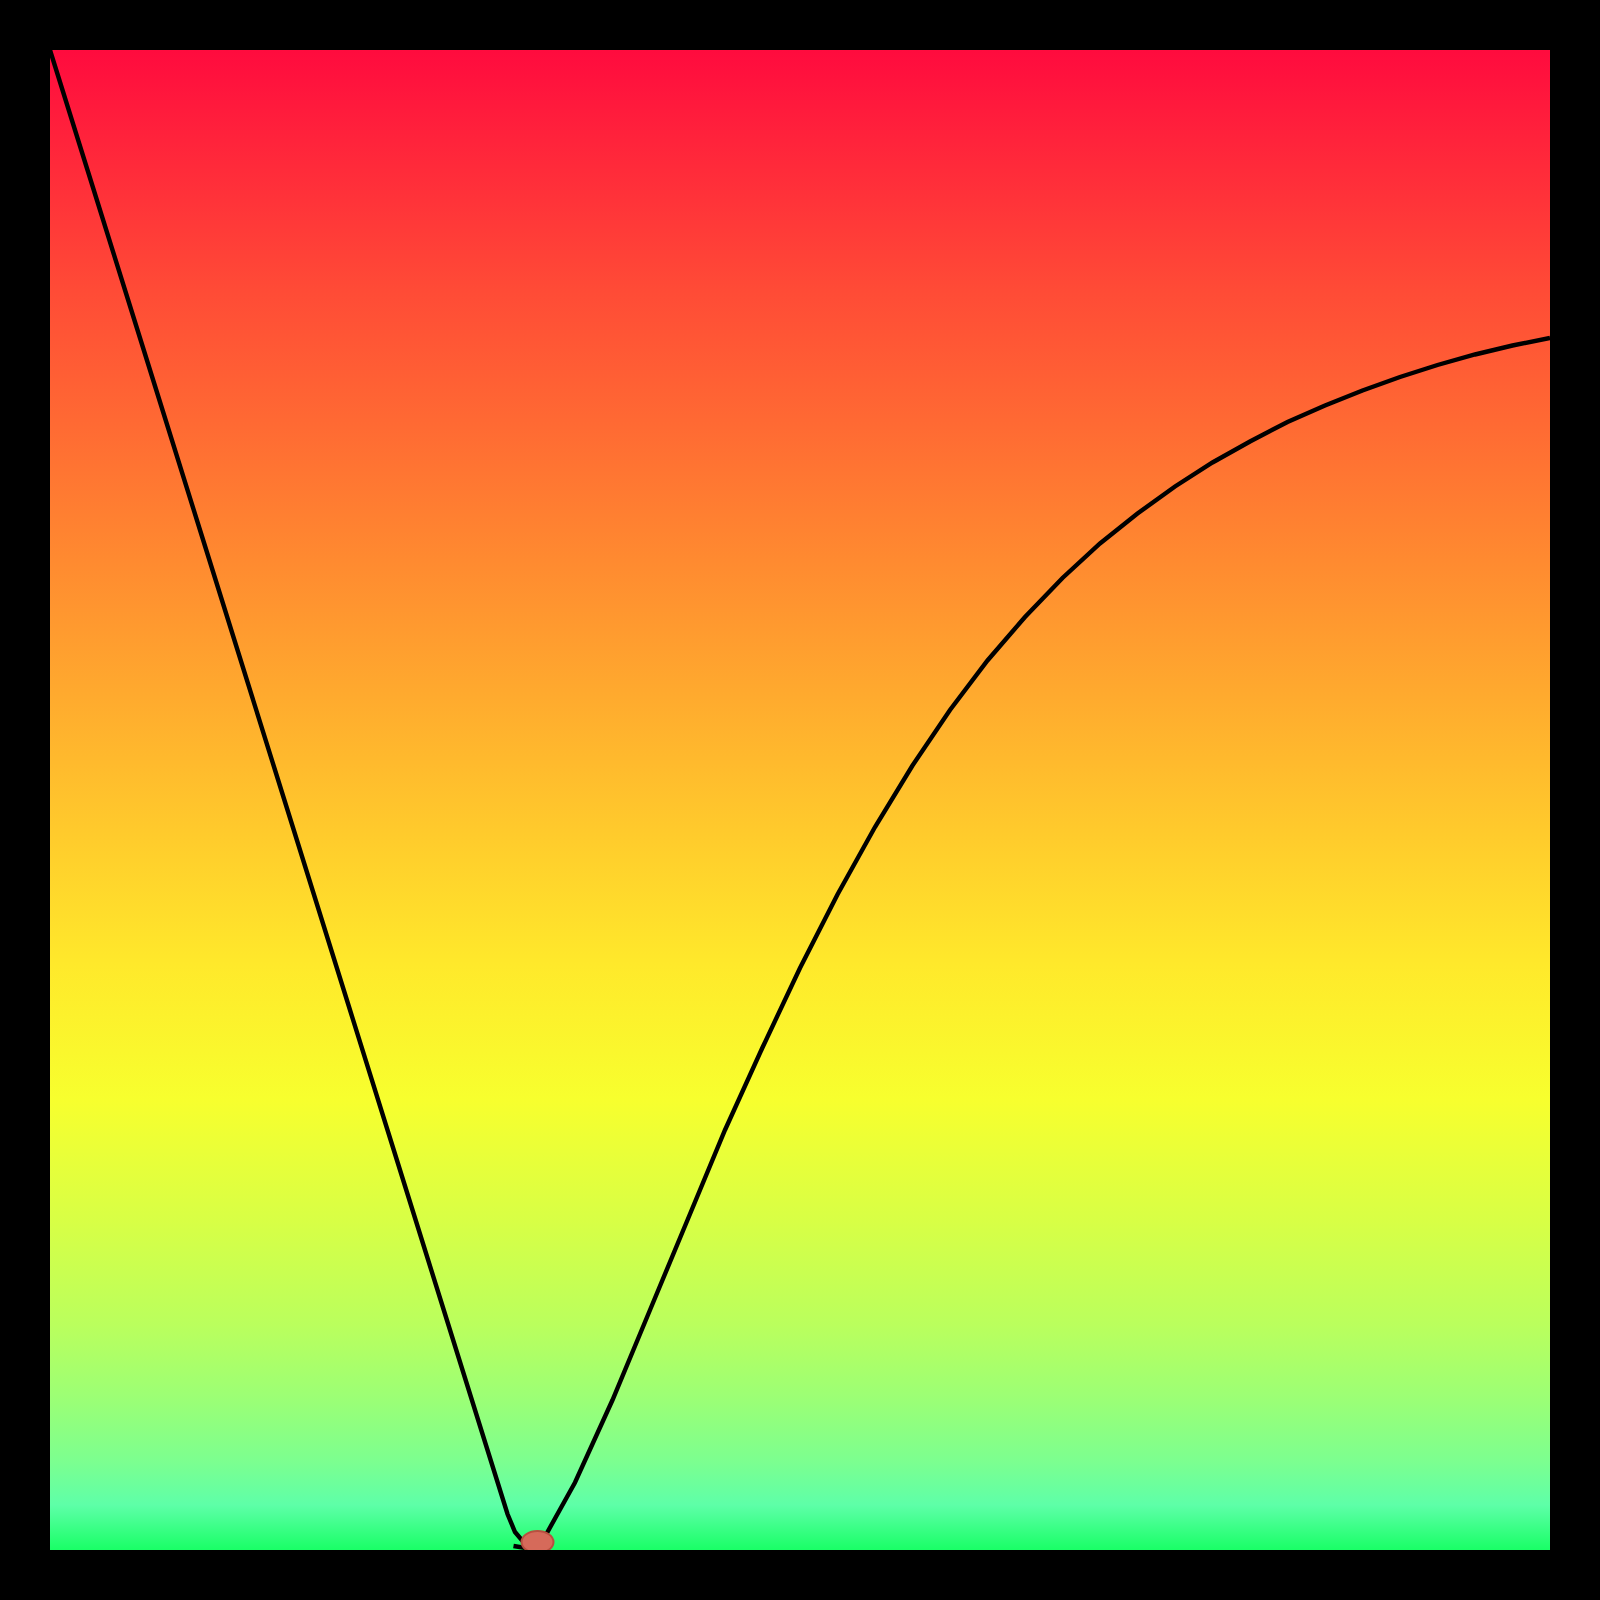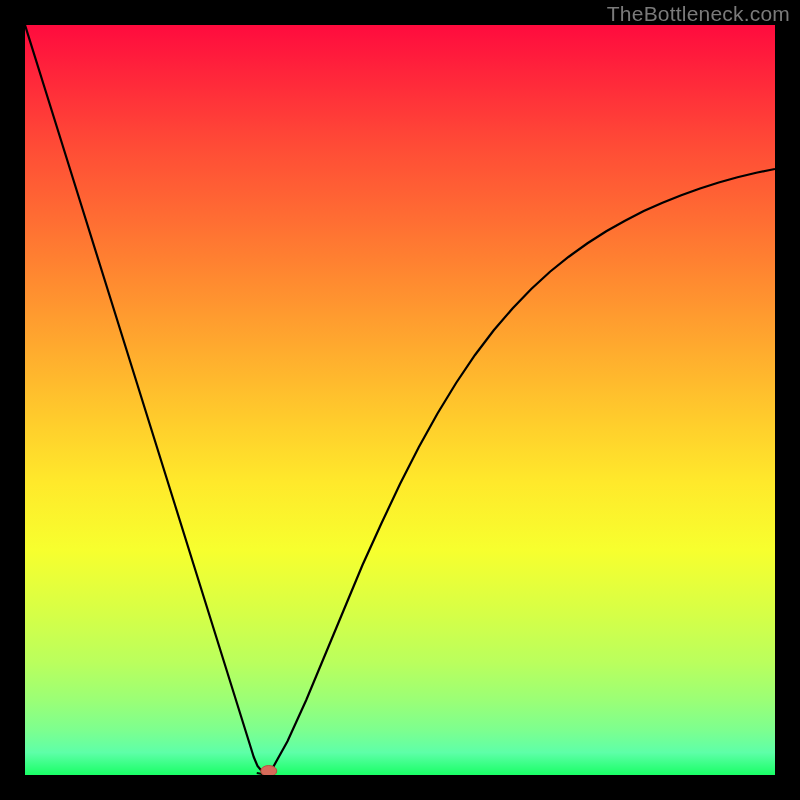--- a/index.html
+++ b/index.html
@@ -62,21 +62,20 @@
     color: #7a7a7a;
     font-size: 21px;
     font-weight: 400;
     letter-spacing: 0.2px;
   }
 </style>
 </head>
 <body>
 
 <div class="frame">
-  <div class="watermark">TheBottleneck.com</div>
   <div class="plot">
     <div class="gradient"></div>
     <svg class="curve" viewBox="0 0 750 750" preserveAspectRatio="none">
       <path id="left-path" fill="none" stroke="#000000" stroke-width="2.2" d="M0.00 0.00 L18.75 60.00 L37.50 120.00 L56.25 180.00 L75.00 240.00 L93.75 300.00 L112.50 360.00 L131.25 420.00 L150.00 480.00 L168.75 540.00 L187.50 600.00 L195.00 624.00 L202.50 648.00 L210.00 672.00 L217.50 696.00 L225.00 720.00 L228.75 732.00 L232.50 741.00 L236.25 745.50 L240.00 748.50 L243.75 750.00"></path>
       <path id="flat-path" fill="none" stroke="#000000" stroke-width="2.2" d="M231.75 748.00 L243.75 750.00 L243.75 750.00"></path>
       <path id="right-path" fill="none" stroke="#000000" stroke-width="2.2" d="M243.75 750.00 L262.50 716.25 L281.25 675.00 L300.00 630.00 L318.75 585.00 L337.50 540.00 L356.25 498.75 L375.00 459.00 L393.75 422.25 L412.50 388.50 L431.25 357.75 L450.00 330.00 L468.75 305.25 L487.50 283.50 L506.25 264.00 L525.00 246.75 L543.75 231.75 L562.50 218.25 L581.25 206.25 L600.00 195.75 L618.75 186.00 L637.50 177.75 L656.25 170.25 L675.00 163.50 L693.75 157.50 L712.50 152.25 L731.25 147.75 L750.00 144.00"></path>
       <ellipse id="valley-marker" rx="8" ry="5.5" cx="243.75" cy="746.00" fill="#d66a5a" stroke="#b94f3f" stroke-width="1"></ellipse>
     </svg>
   </div>
 </div>

